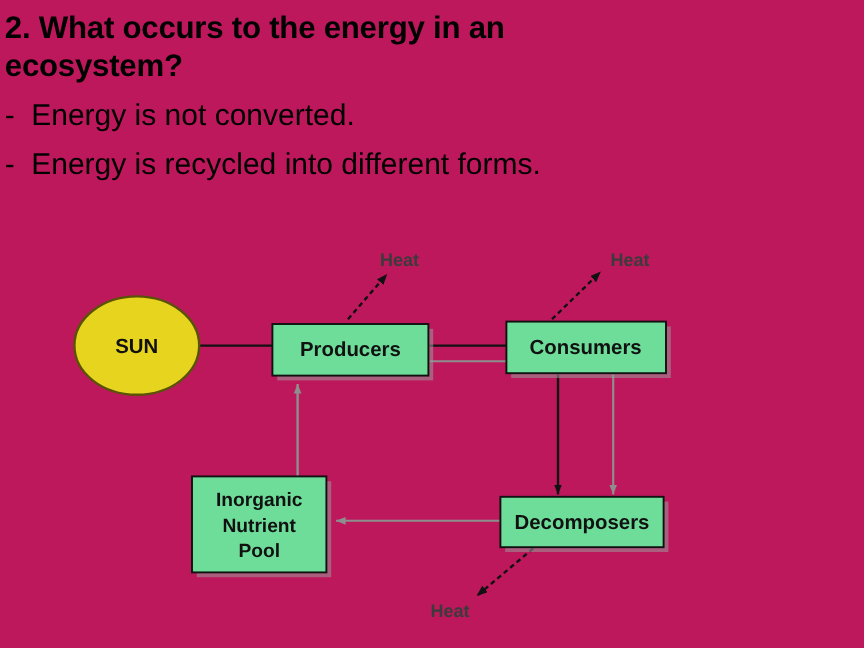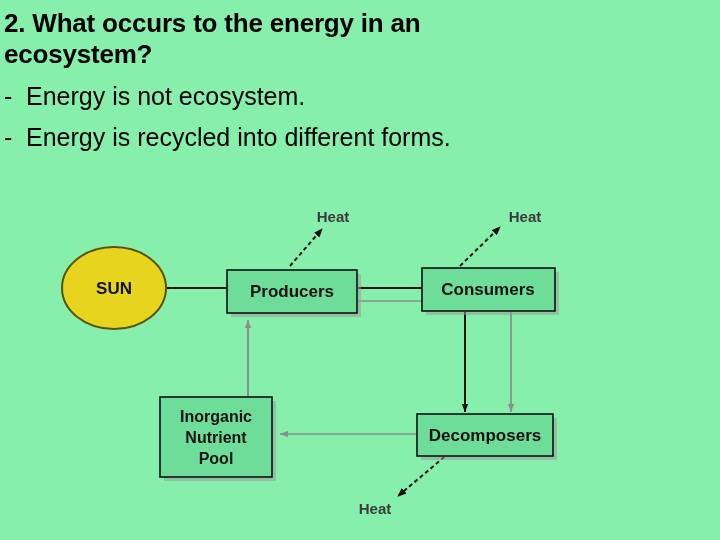--- a/index.html
+++ b/index.html
@@ -12,21 +12,21 @@
     height: 540px;
     overflow: hidden;
     font-family: "Liberation Sans", sans-serif;
     color: #000000;
     position: relative;
   }
   #slide {
     position: relative;
     width: 720px;
     height: 540px;
-    background: #86efac;
+    background: #be185d;
   }
   
   .text-block {
     position: absolute;
     left: 4px;
     top: 8px;
     width: 700px;
   }
   .question-title {
     font-size: 26px;
@@ -78,21 +78,21 @@
 </head>
 <body>
 
 <div id="slide">
 
   <div class="text-block">
     <div class="question-title">2. What occurs to the energy in an ecosystem?</div>
 
     <ul class="bullet-list">
       <li class="bullet-item">
-        <span class="bullet-dash">-</span><span>Energy is not ecosystem.</span>
+        <span class="bullet-dash">-</span><span>Energy is not converted.</span>
       </li>
       <li class="bullet-item">
         <span class="bullet-dash">-</span><span>Energy is recycled into different forms.</span>
       </li>
     </ul>
   </div>
 
   <div id="diagram">
     <svg width="720" height="350" viewBox="0 0 720 350" xmlns="http://www.w3.org/2000/svg">
       <defs>

